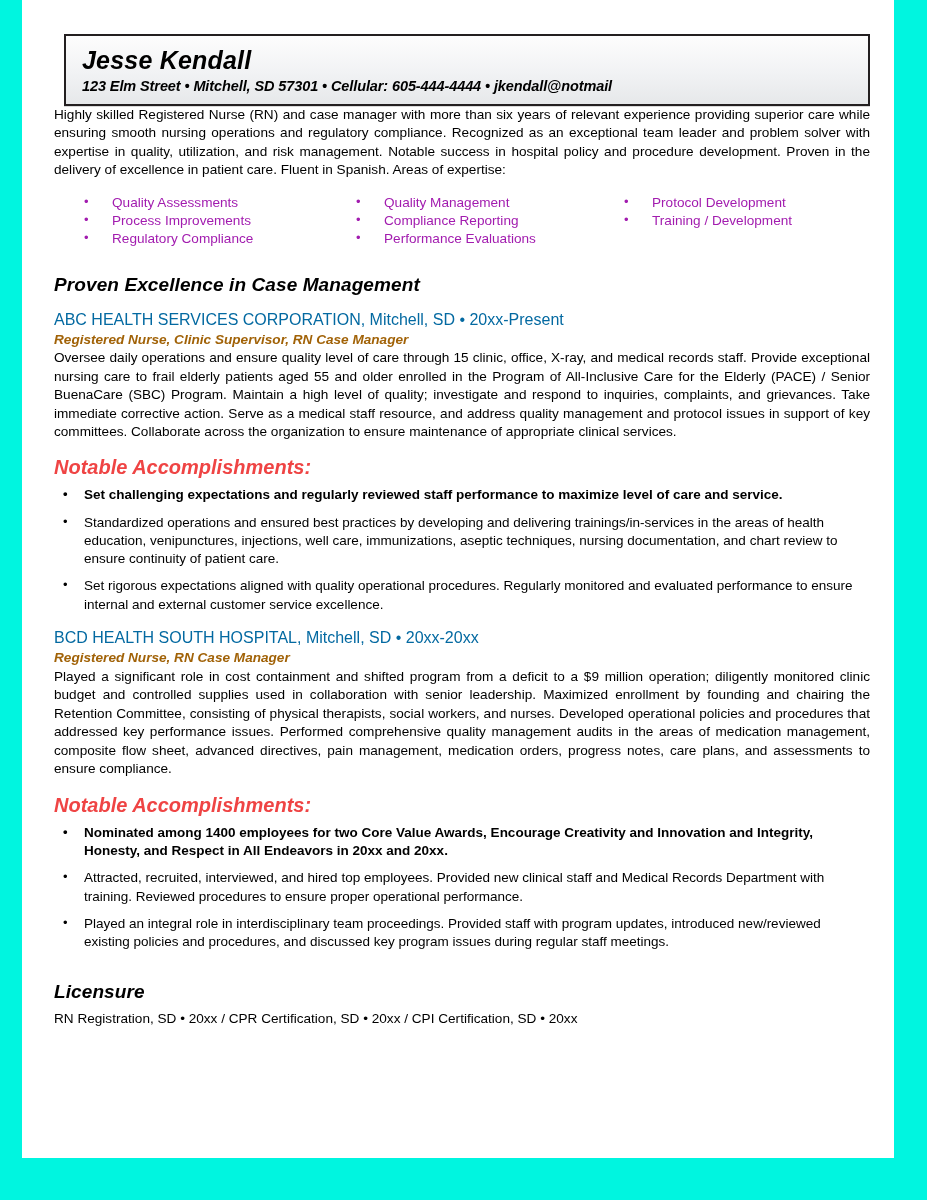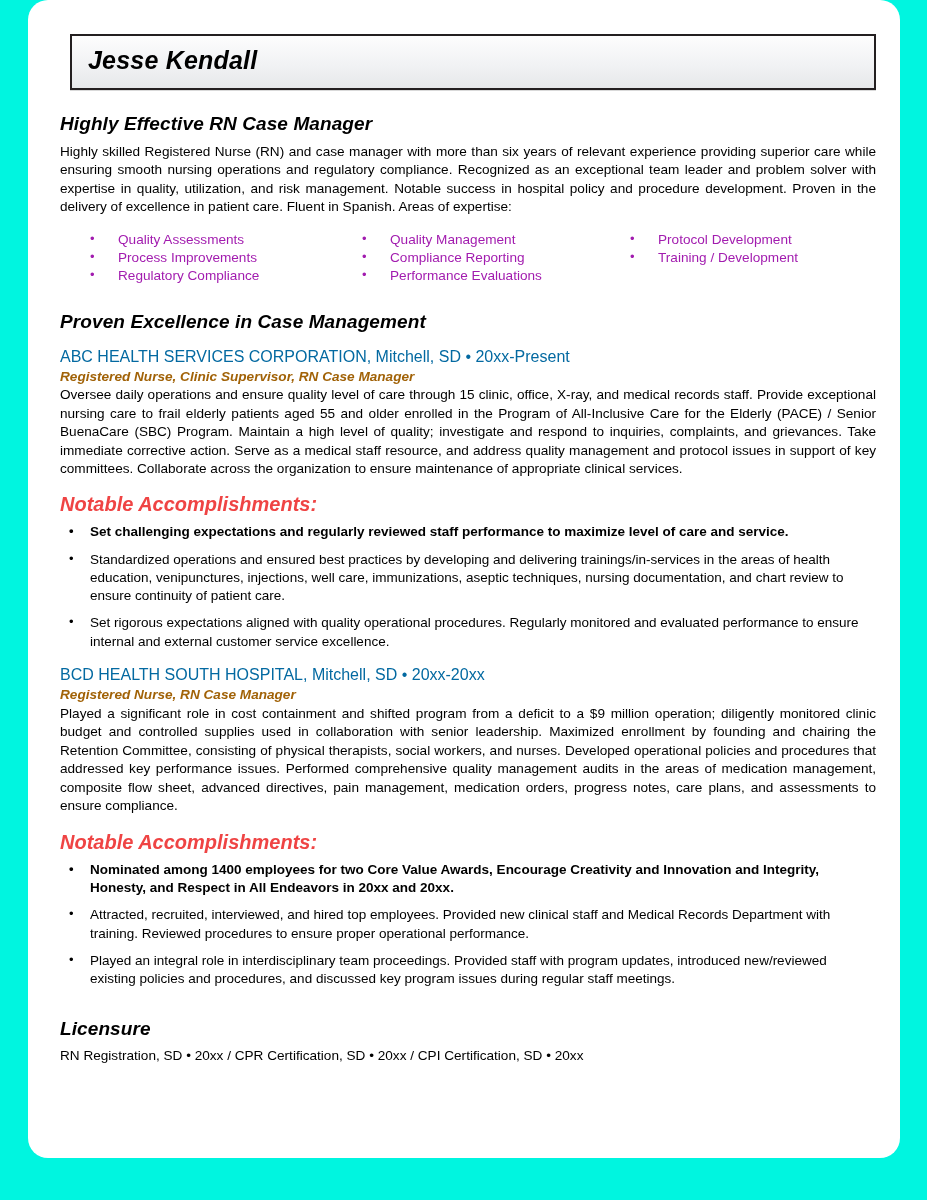--- a/index.html
+++ b/index.html
@@ -8,28 +8,27 @@
   }
   body {
     width: 927px;
     height: 1200px;
     background: #00f5e0;
     font-family: "Liberation Sans", sans-serif;
     overflow: hidden;
   }
   .page {
     position: absolute;
-    left: 28px;
+    left: 22px;
     top: 0px;
     width: 872px;
     height: 1158px;
     background: #ffffff;
     box-sizing: border-box;
     padding: 34px 24px 0 24px;
-    border-radius: 20px;
   }
 
   
   .header-box {
     border: 2px solid #231f20;
     background: linear-gradient(to bottom, #fdfdfd 0%, #f1f2f4 55%, #e6e8ea 100%);
     padding: 10px 14px 10px 16px;
     margin: 0 0 0 18px;
     box-shadow: 0 1px 0 rgba(0,0,0,.15);
   }
@@ -155,25 +154,25 @@
   }
   .licensure-block { margin-top: 30px; }
 </style>
 </head>
 <body>
 
 <div class="page">
 
   <div class="header-box">
     <div class="name">Jesse Kendall</div>
+    <div class="contact">123 Elm Street • Mitchell, SD 57301 • Cellular: 605-444-4444 • jkendall@notmail</div>
   </div>
 
   <div class="content">
 
-    <h2 class="section-title">Highly Effective RN Case Manager</h2>
     <p class="body-text">Highly skilled Registered Nurse (RN) and case manager with more than six years of relevant experience providing superior care while ensuring smooth nursing operations and regulatory compliance. Recognized as an exceptional team leader and problem solver with expertise in quality, utilization, and risk management. Notable success in hospital policy and procedure development. Proven in the delivery of excellence in patient care. Fluent in Spanish. Areas of expertise:</p>
 
     <div class="skills">
       <div class="col">
         <ul>
           <li>Quality Assessments</li>
           <li>Process Improvements</li>
           <li>Regulatory Compliance</li>
         </ul>
       </div>

